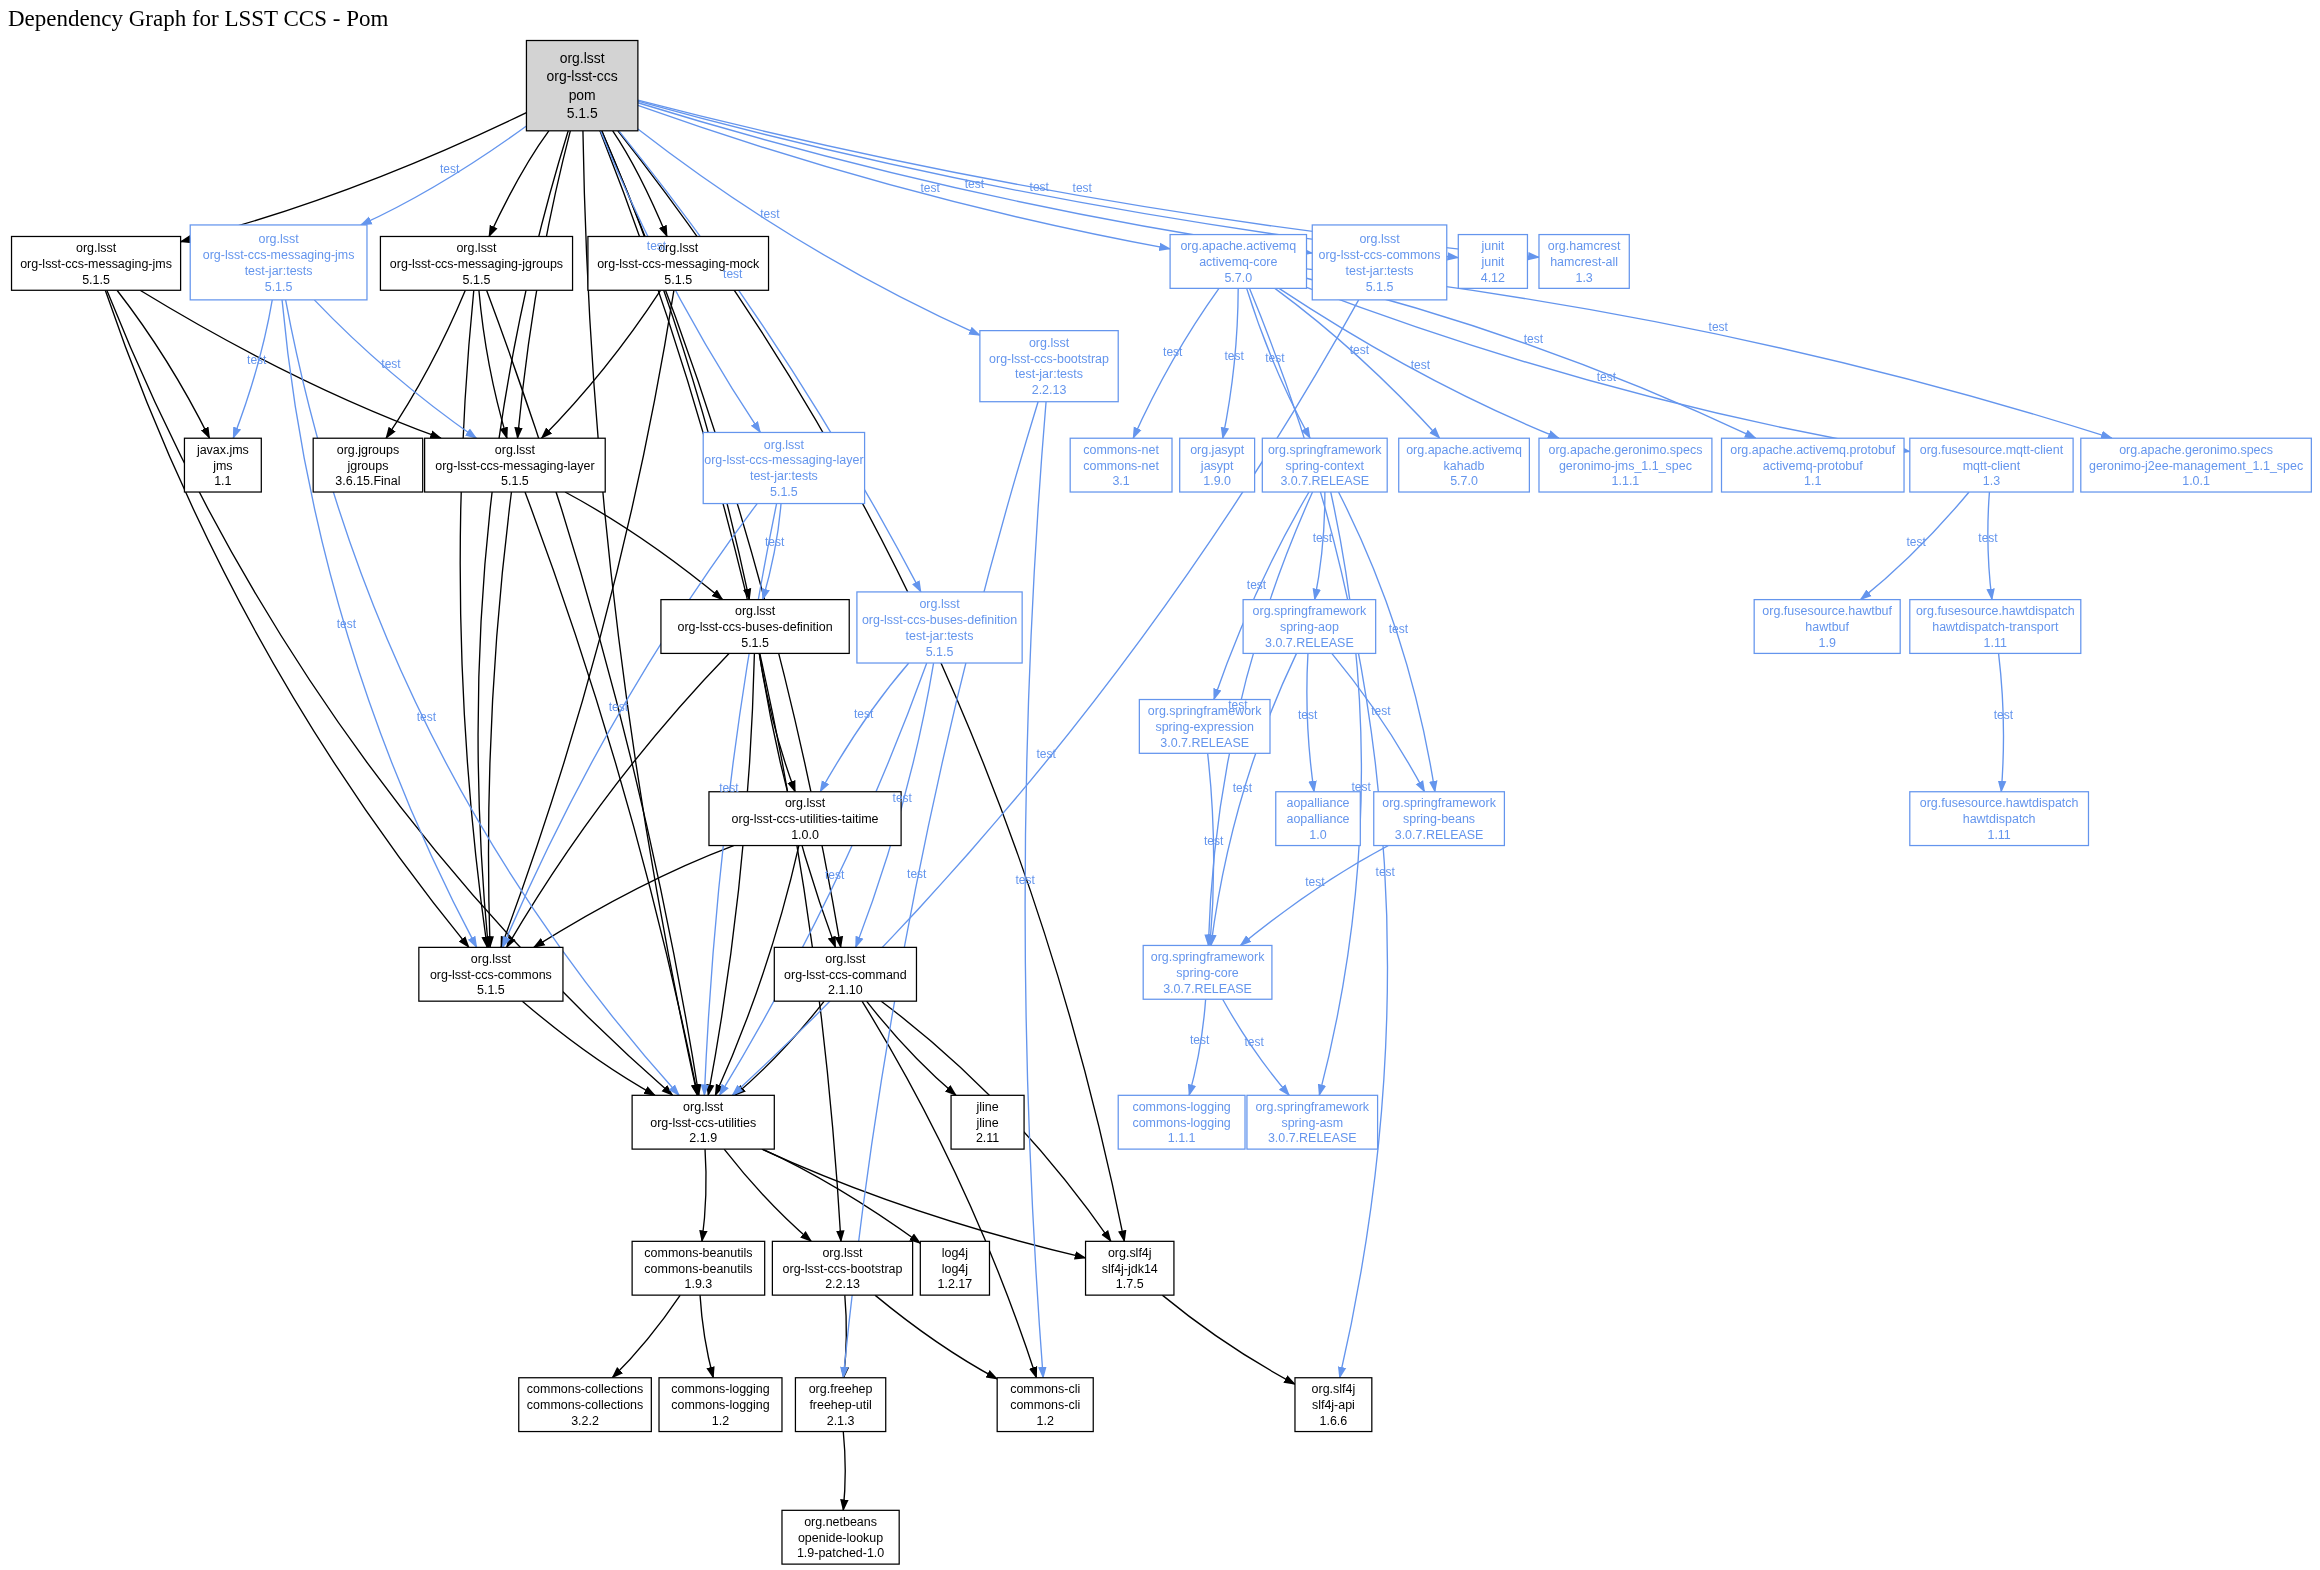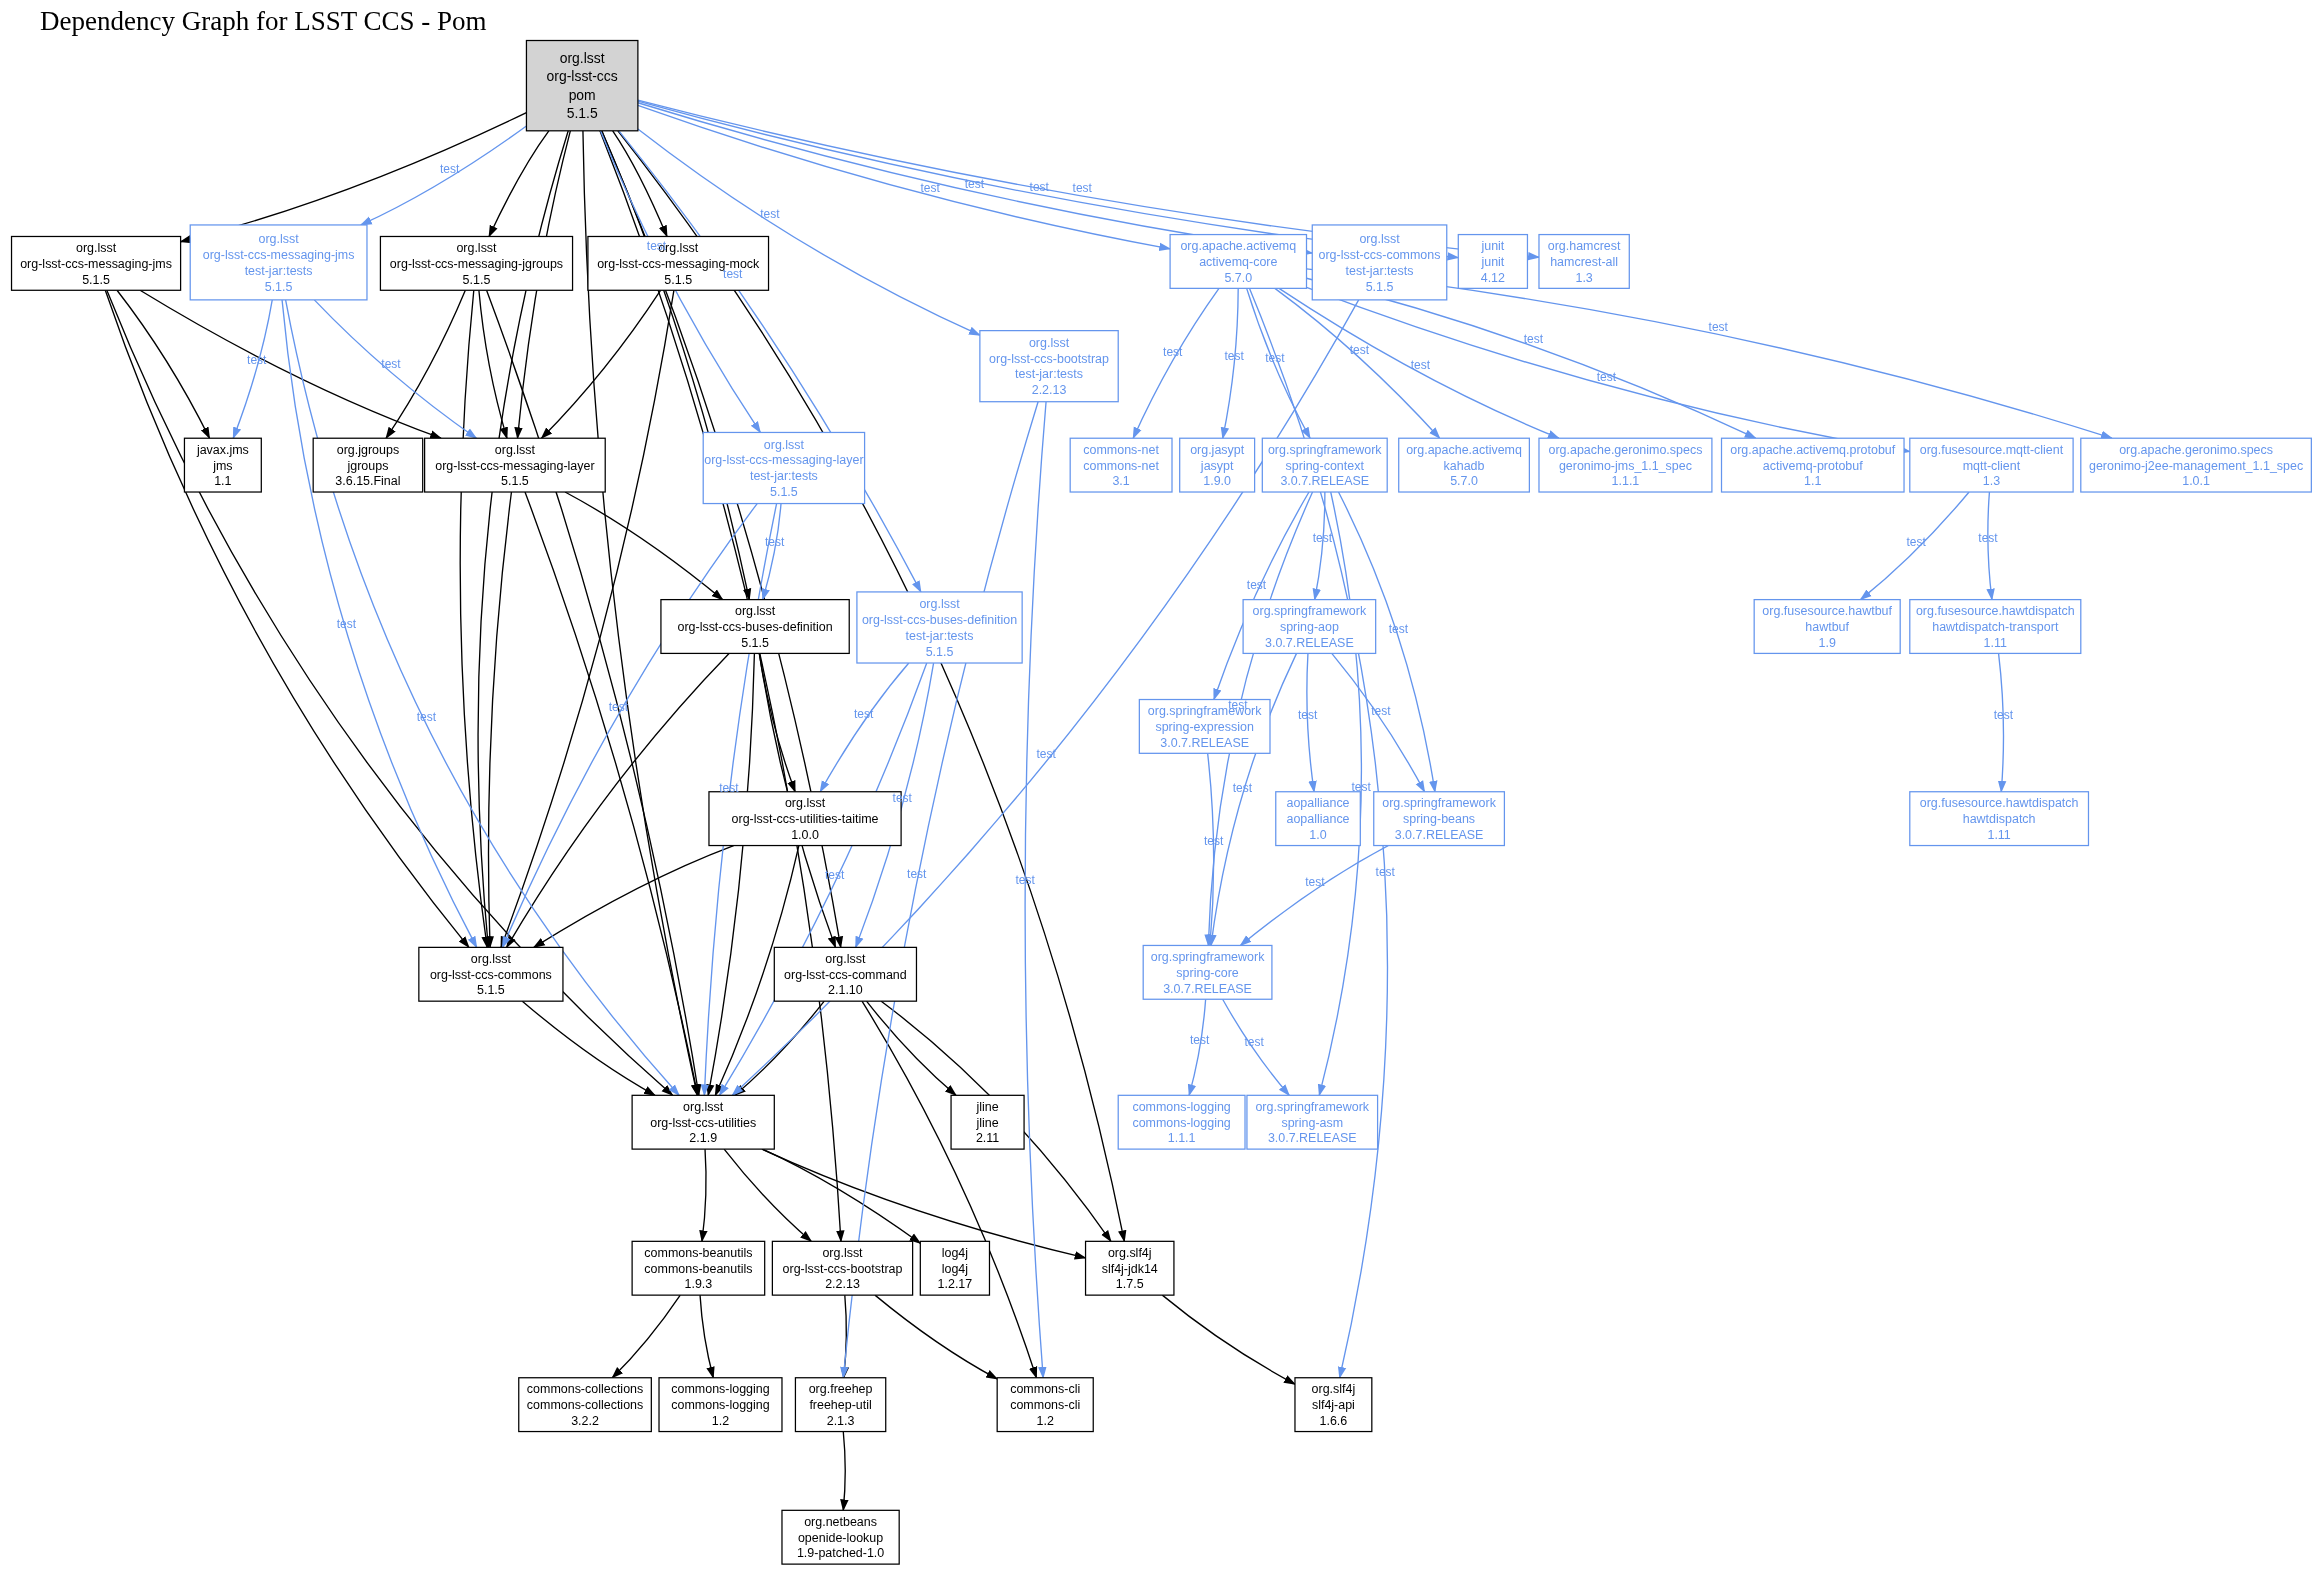--- a/index.html
+++ b/index.html
@@ -3,23 +3,23 @@
 <meta charset="utf-8">
 <title>Dependency Graph for LSST CCS - Pom</title>
 <style>
   html,body{margin:0;padding:0;}
   body{
     width:2320px;height:1571px;position:relative;overflow:hidden;
     background:#ffffff;
     font-family:"Liberation Sans", sans-serif;
   }
   .graph-title{
-    position:absolute;left:40px;top:5.8px;
+    position:absolute;left:8px;top:5.8px;
     font-family:"Liberation Serif", serif;
-    font-size:27px;color:#000;
+    font-size:23px;color:#000;
     white-space:nowrap;
   }
   #graph-svg{position:absolute;left:0;top:0;}
   #graph-svg text{font-family:"Liberation Sans", sans-serif;}
 </style>
 </head>
 <body>
 
 <div class="graph-title">Dependency Graph for LSST CCS - Pom</div>
 

